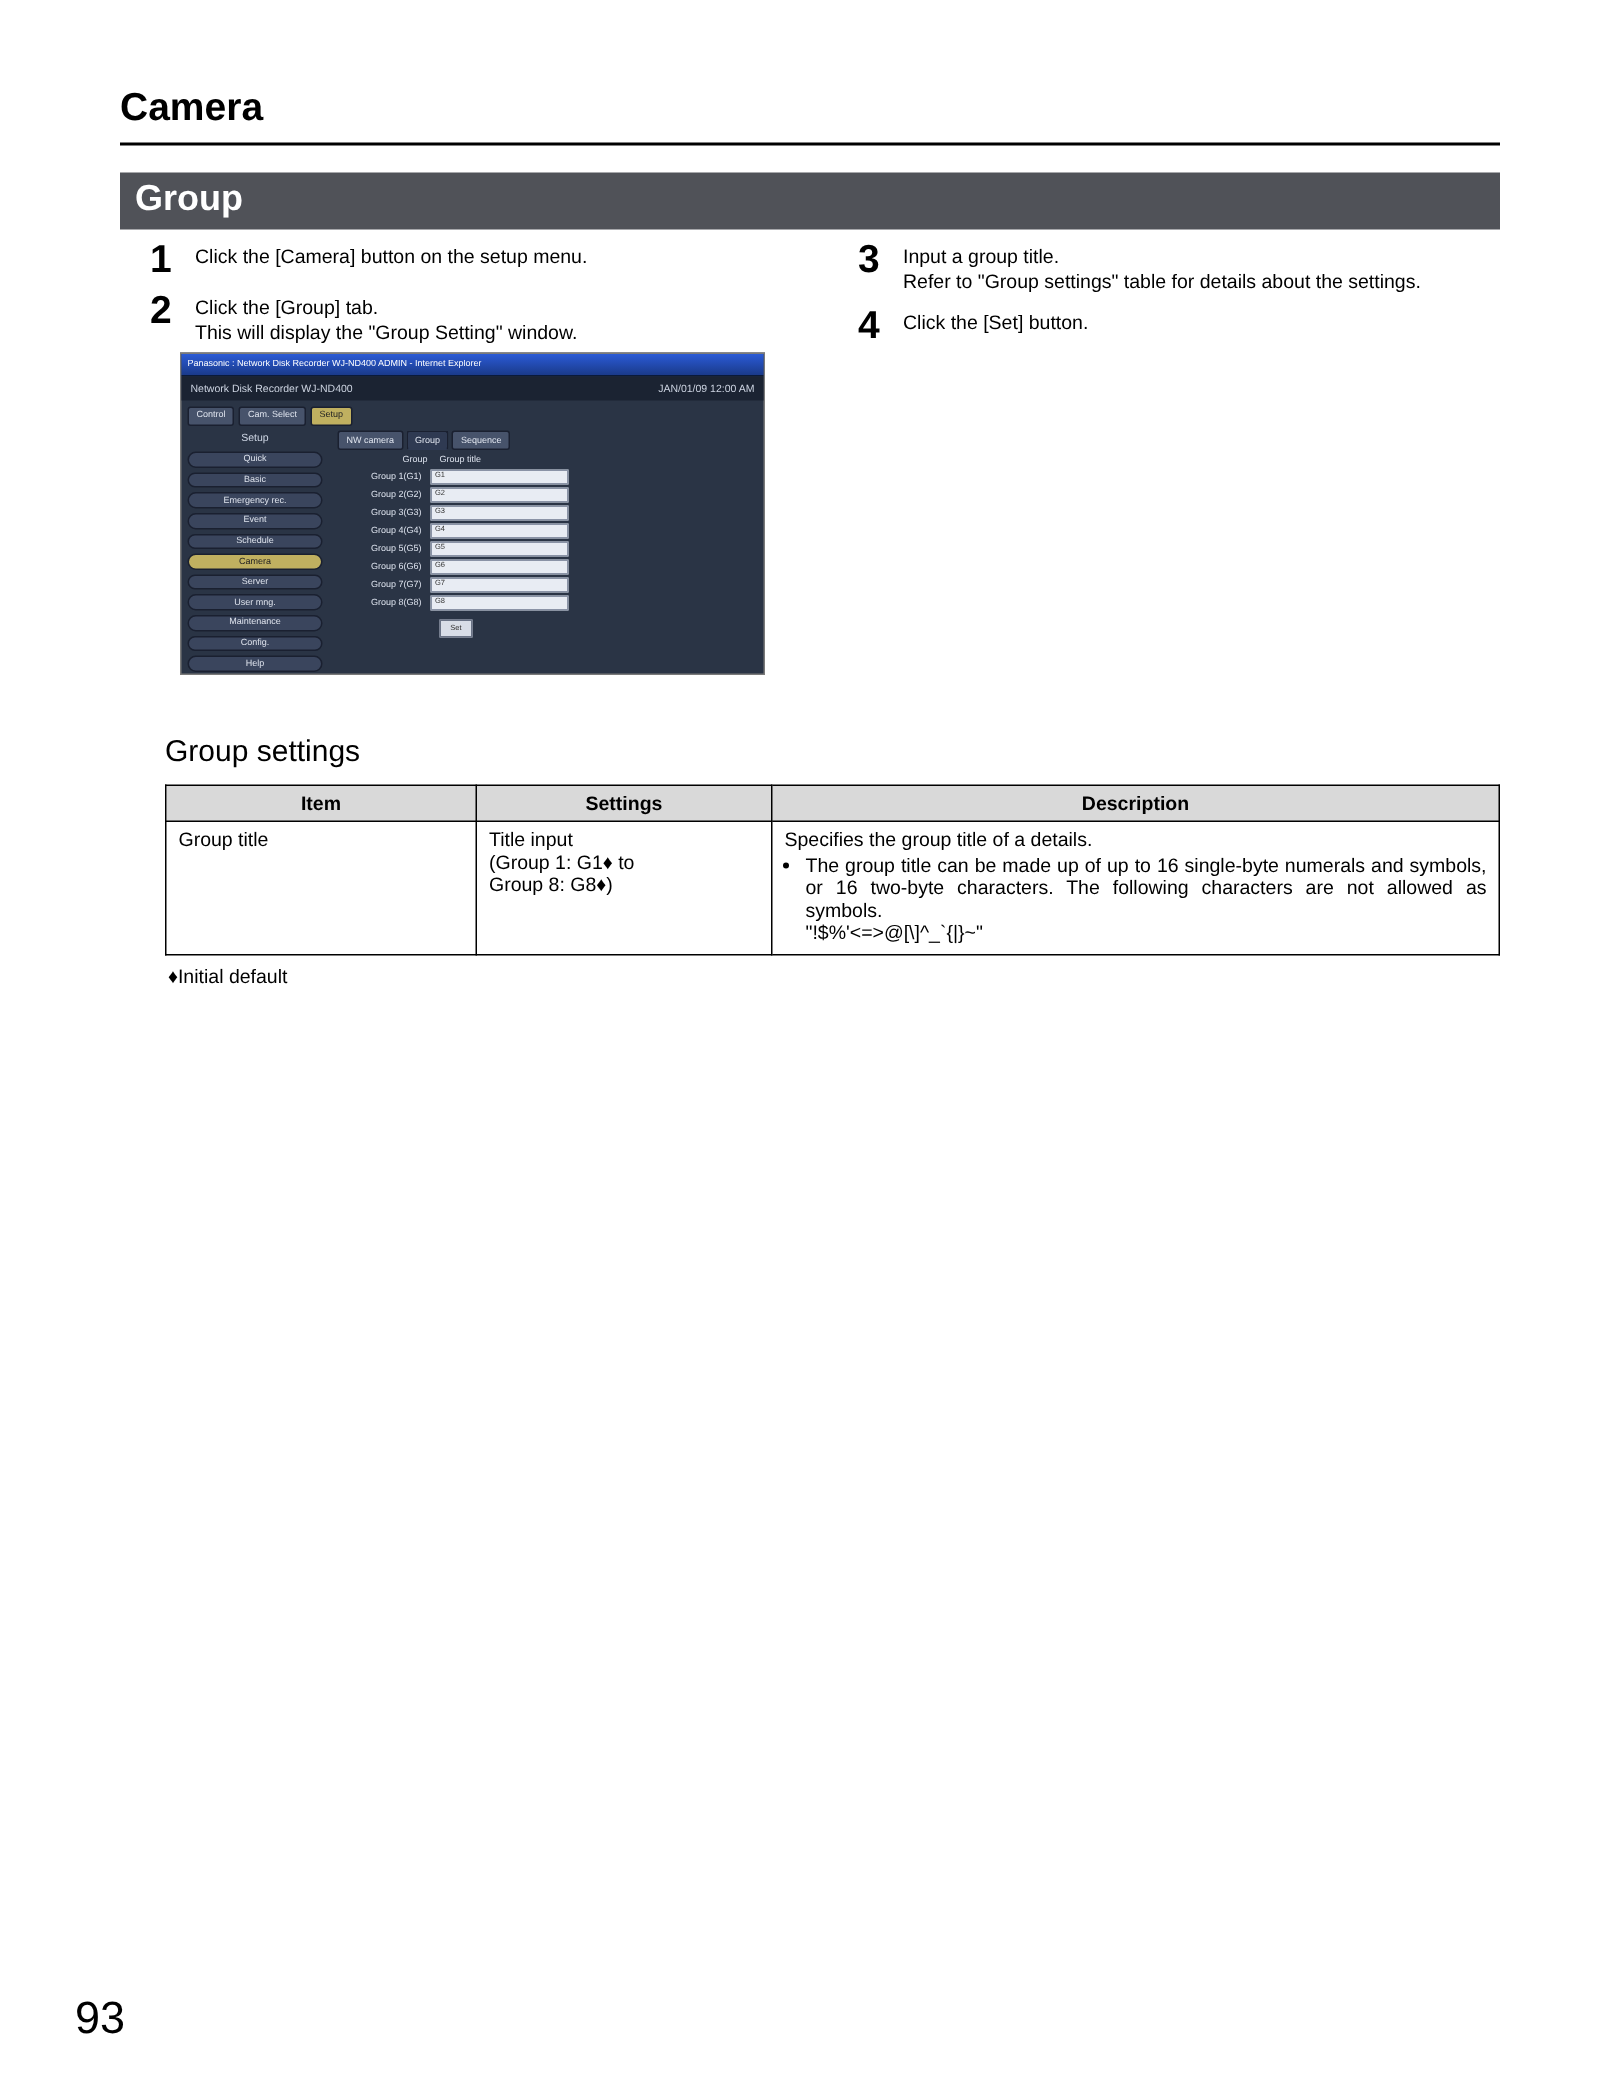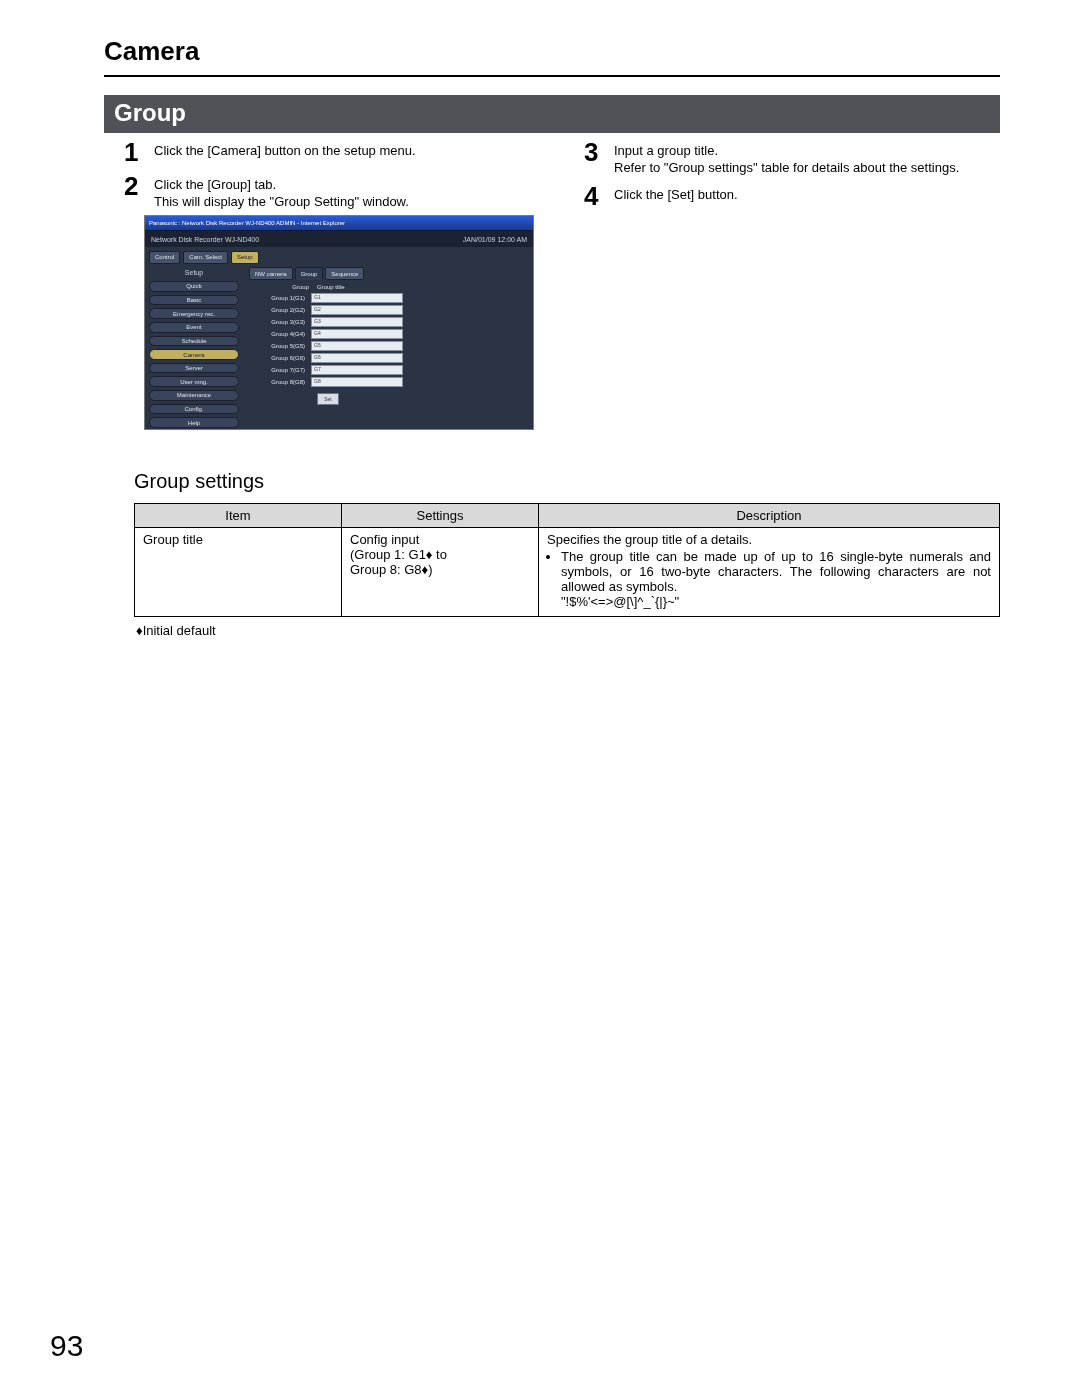--- a/index.html
+++ b/index.html
@@ -7,22 +7,21 @@
   body {
     width:1080px;
     height:1397px;
     background:#fff;
     font-family: Arial, Helvetica, sans-serif;
     color:#000;
     position:relative;
     box-sizing:border-box;
   }
   .page-inner {
-    padding: 36px 80px 0 80px;
-    margin-left: 24px;
+    padding: 56px 80px 0 80px;
   }
   .page-title {
     font-size:26px;
     font-weight:bold;
     margin-bottom:8px;
   }
   .rule {
     border:none;
     border-top:2px solid #000;
     margin:0 0 18px 0;
@@ -142,21 +141,21 @@
   }
   table.settings {
     border-collapse:collapse;
     width:calc(100% - 30px);
     margin-left:30px;
     font-size:13px;
     border:1.5px solid #000;
   }
   table.settings th {
     background:#d9d9d9;
-    font-weight:normal;
+    font-weight:bold;
     text-align:center;
     border:1px solid #000;
     padding:4px 6px;
   }
   table.settings td {
     border:1px solid #000;
     vertical-align:top;
     padding:4px 8px 6px 8px;
   }
   table.settings td.col1 { width:190px;}
@@ -318,21 +317,21 @@
       <tr>
         <th>Item</th>
         <th>Settings</th>
         <th>Description</th>
       </tr>
     </thead>
     <tbody>
       <tr>
         <td class="col1">Group title</td>
         <td class="col2">
-          <span>Config input</span><br>
+          <span>Title input</span><br>
           <span>(Group 1: G1♦ to</span><br>
           <span> Group 8: G8♦)</span>
         </td>
         <td>
           <span>Specifies the group title of a details.</span>
           <ul class="desc-list">
             <li>
               <span>The group title can be made up of up to 16 single-byte numerals and symbols, or 16 two-byte characters. The following characters are not allowed as symbols.</span><br>
               <span>"!$%'&lt;=&gt;@[\]^_`{|}~"</span>
             </li>

